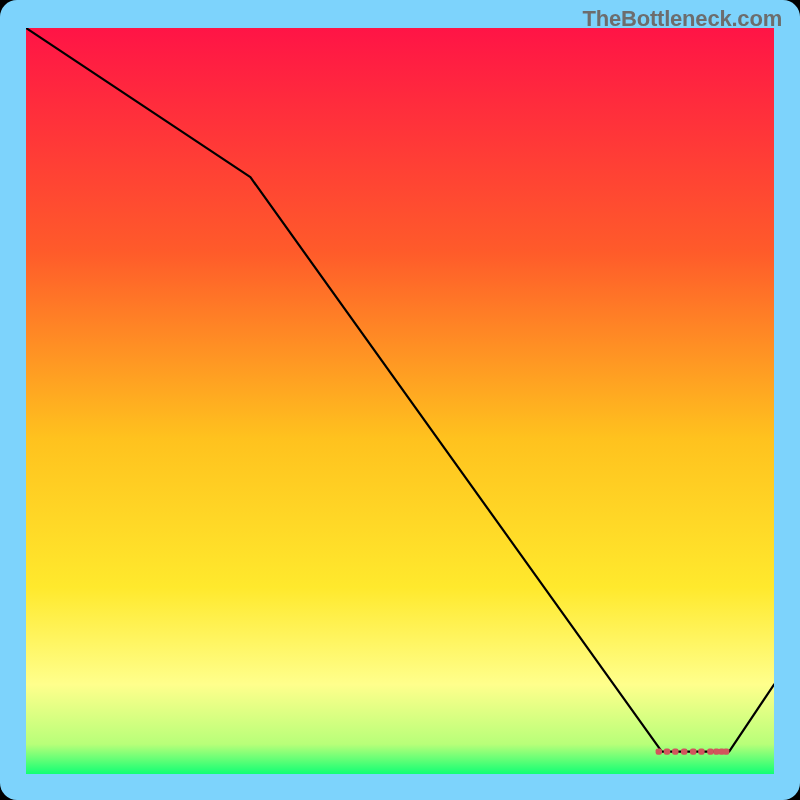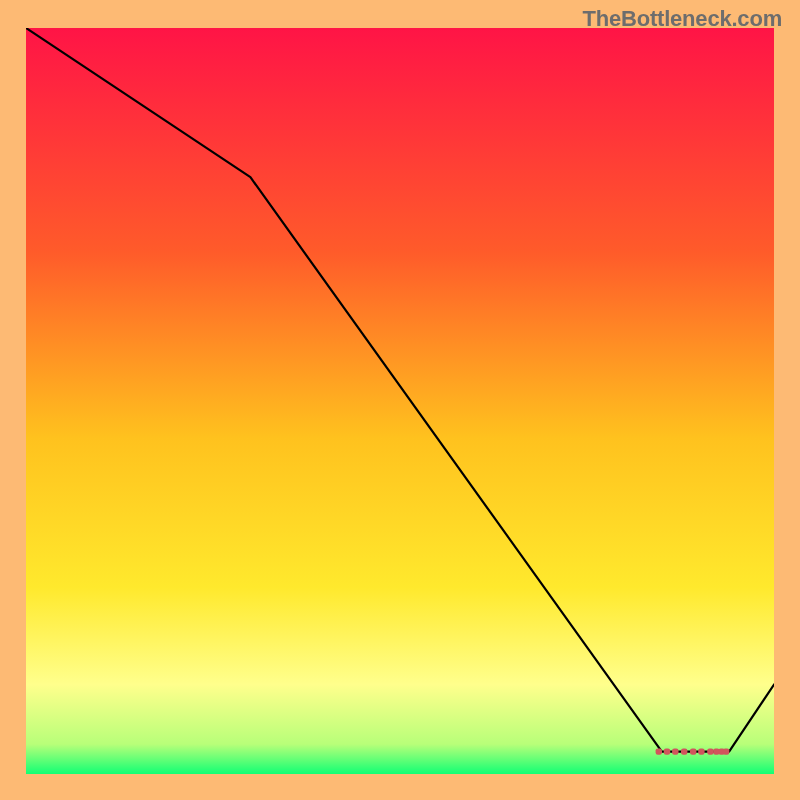--- a/index.html
+++ b/index.html
@@ -7,21 +7,22 @@
     padding: 0;
     background: #000;
     width: 800px;
     height: 800px;
     overflow: hidden;
   }
   .frame {
     position: relative;
     width: 800px;
     height: 800px;
-    background: #fdba74;
+    background: #7dd3fc;
+    border-radius: 17px;
   }
   .watermark {
     position: absolute;
     top: 6px;
     right: 18px;
     font-family: Arial, Helvetica, sans-serif;
     font-size: 22px;
     font-weight: 600;
     color: #6d6d6d;
     letter-spacing: -0.2px;

